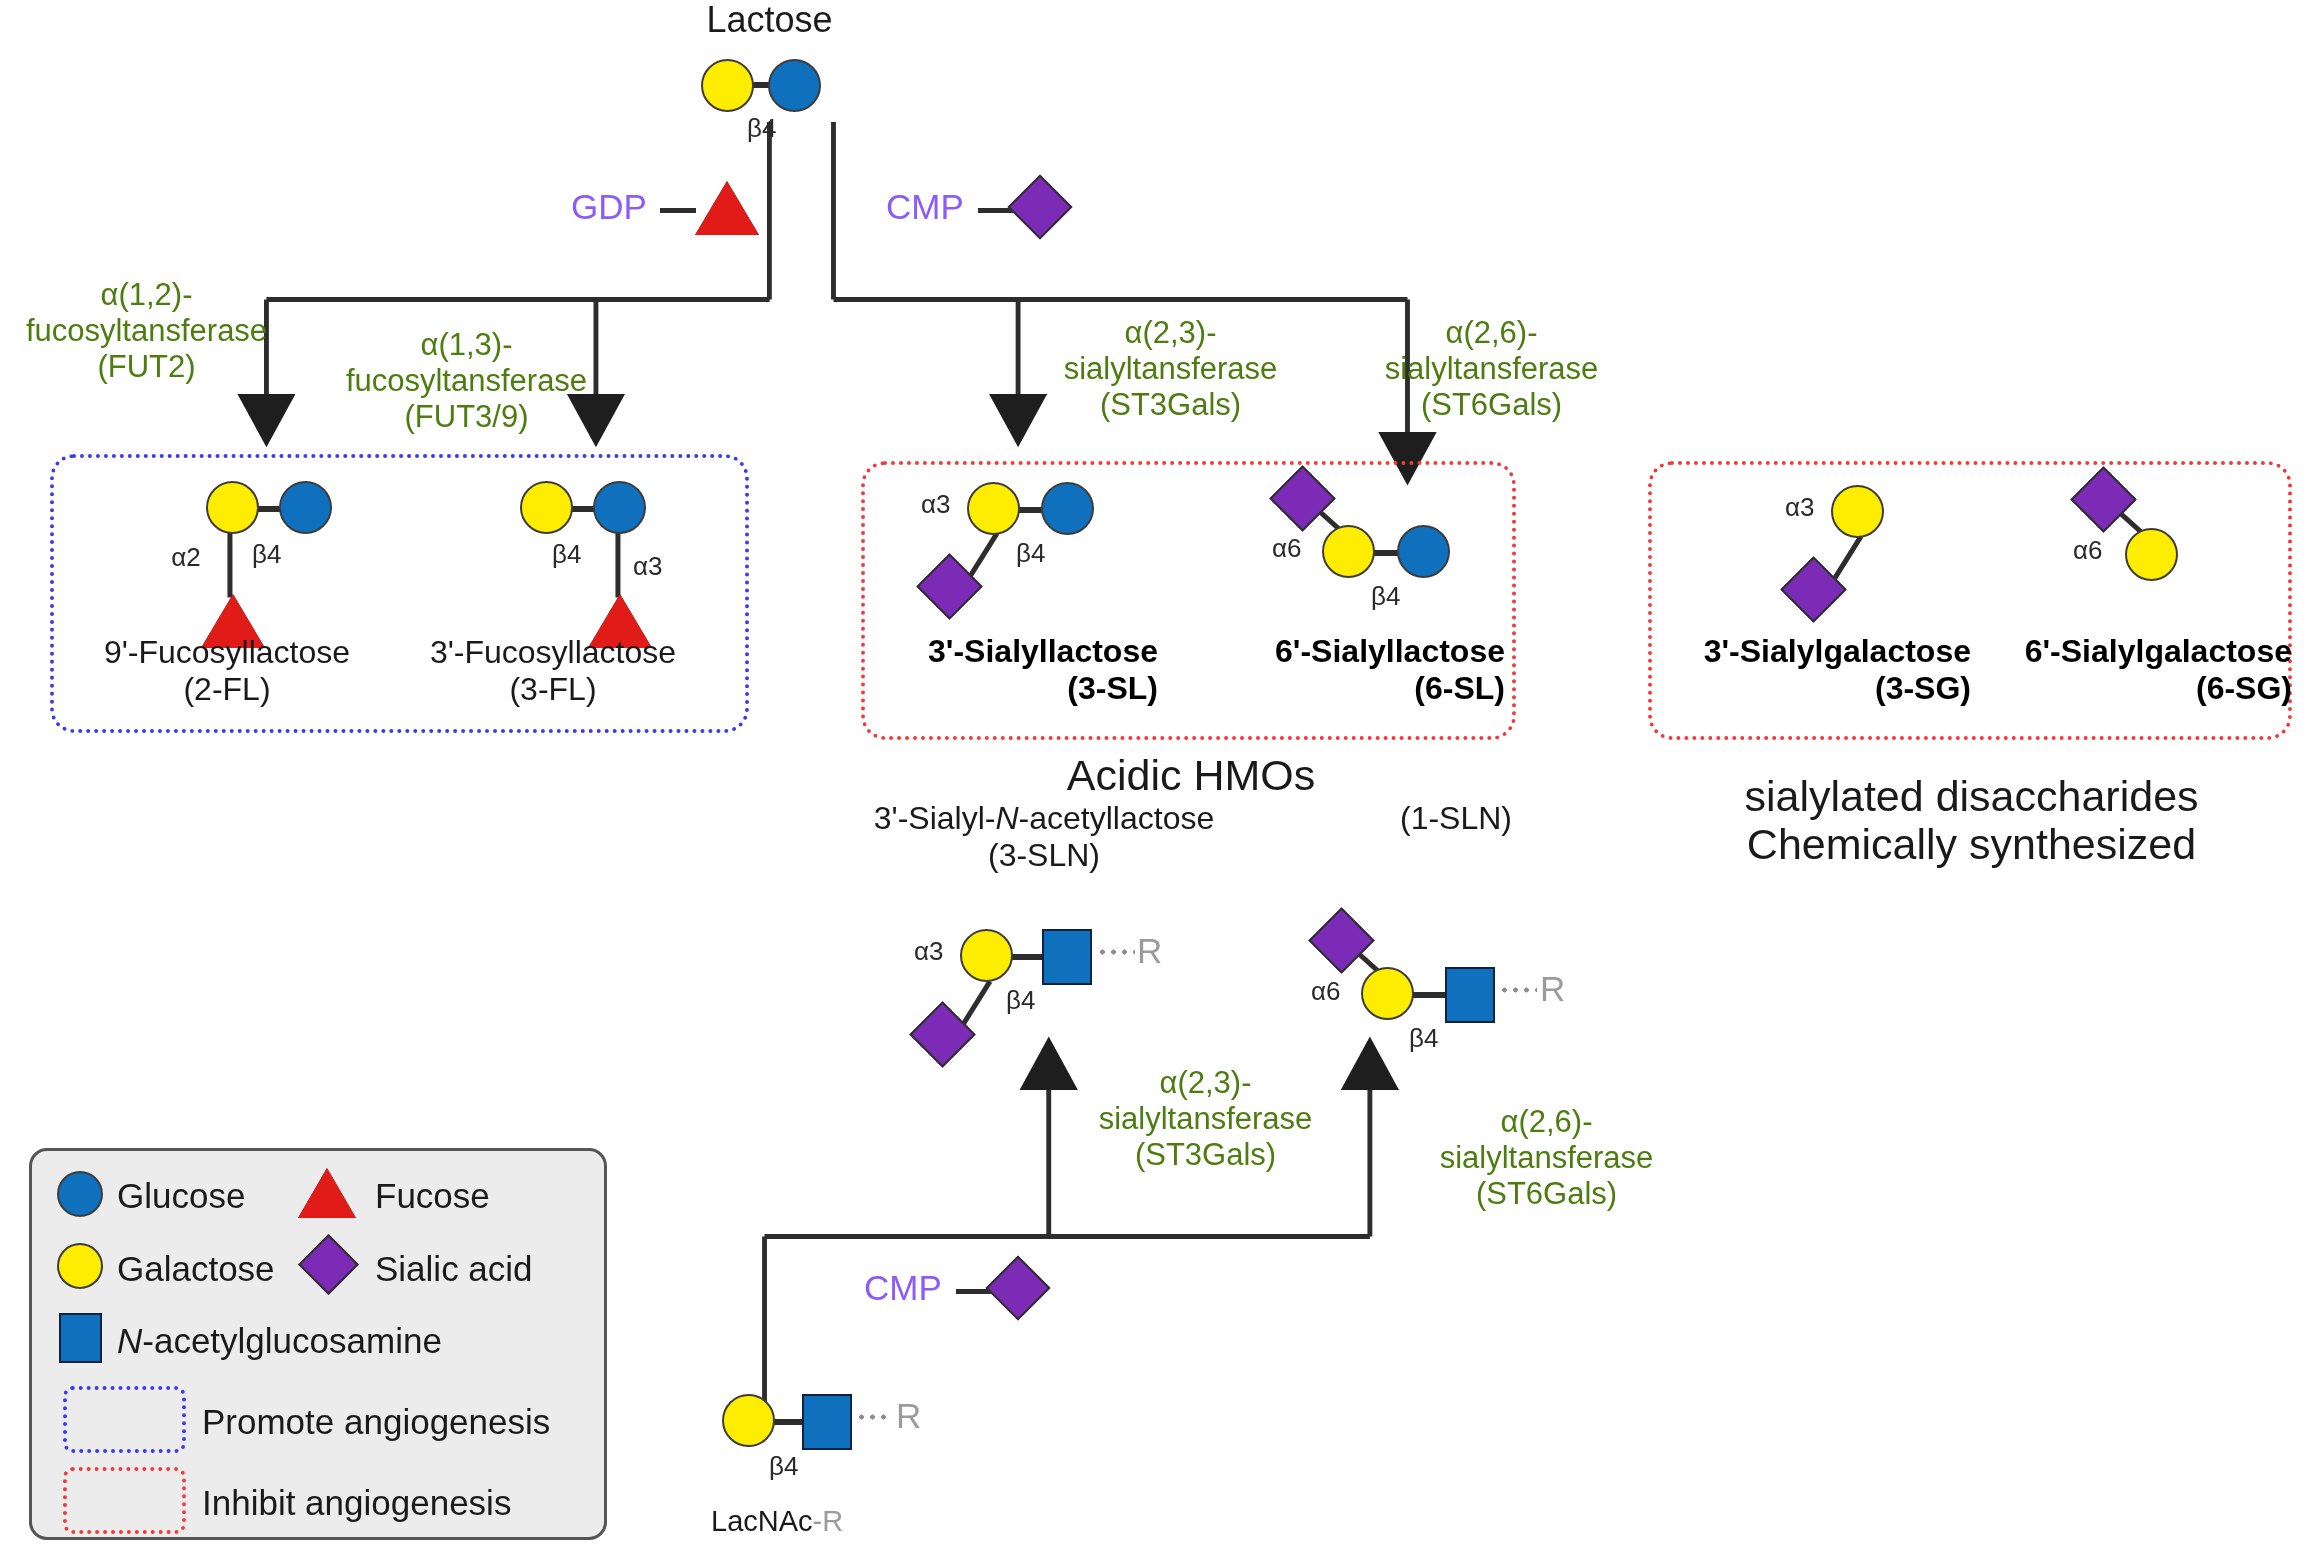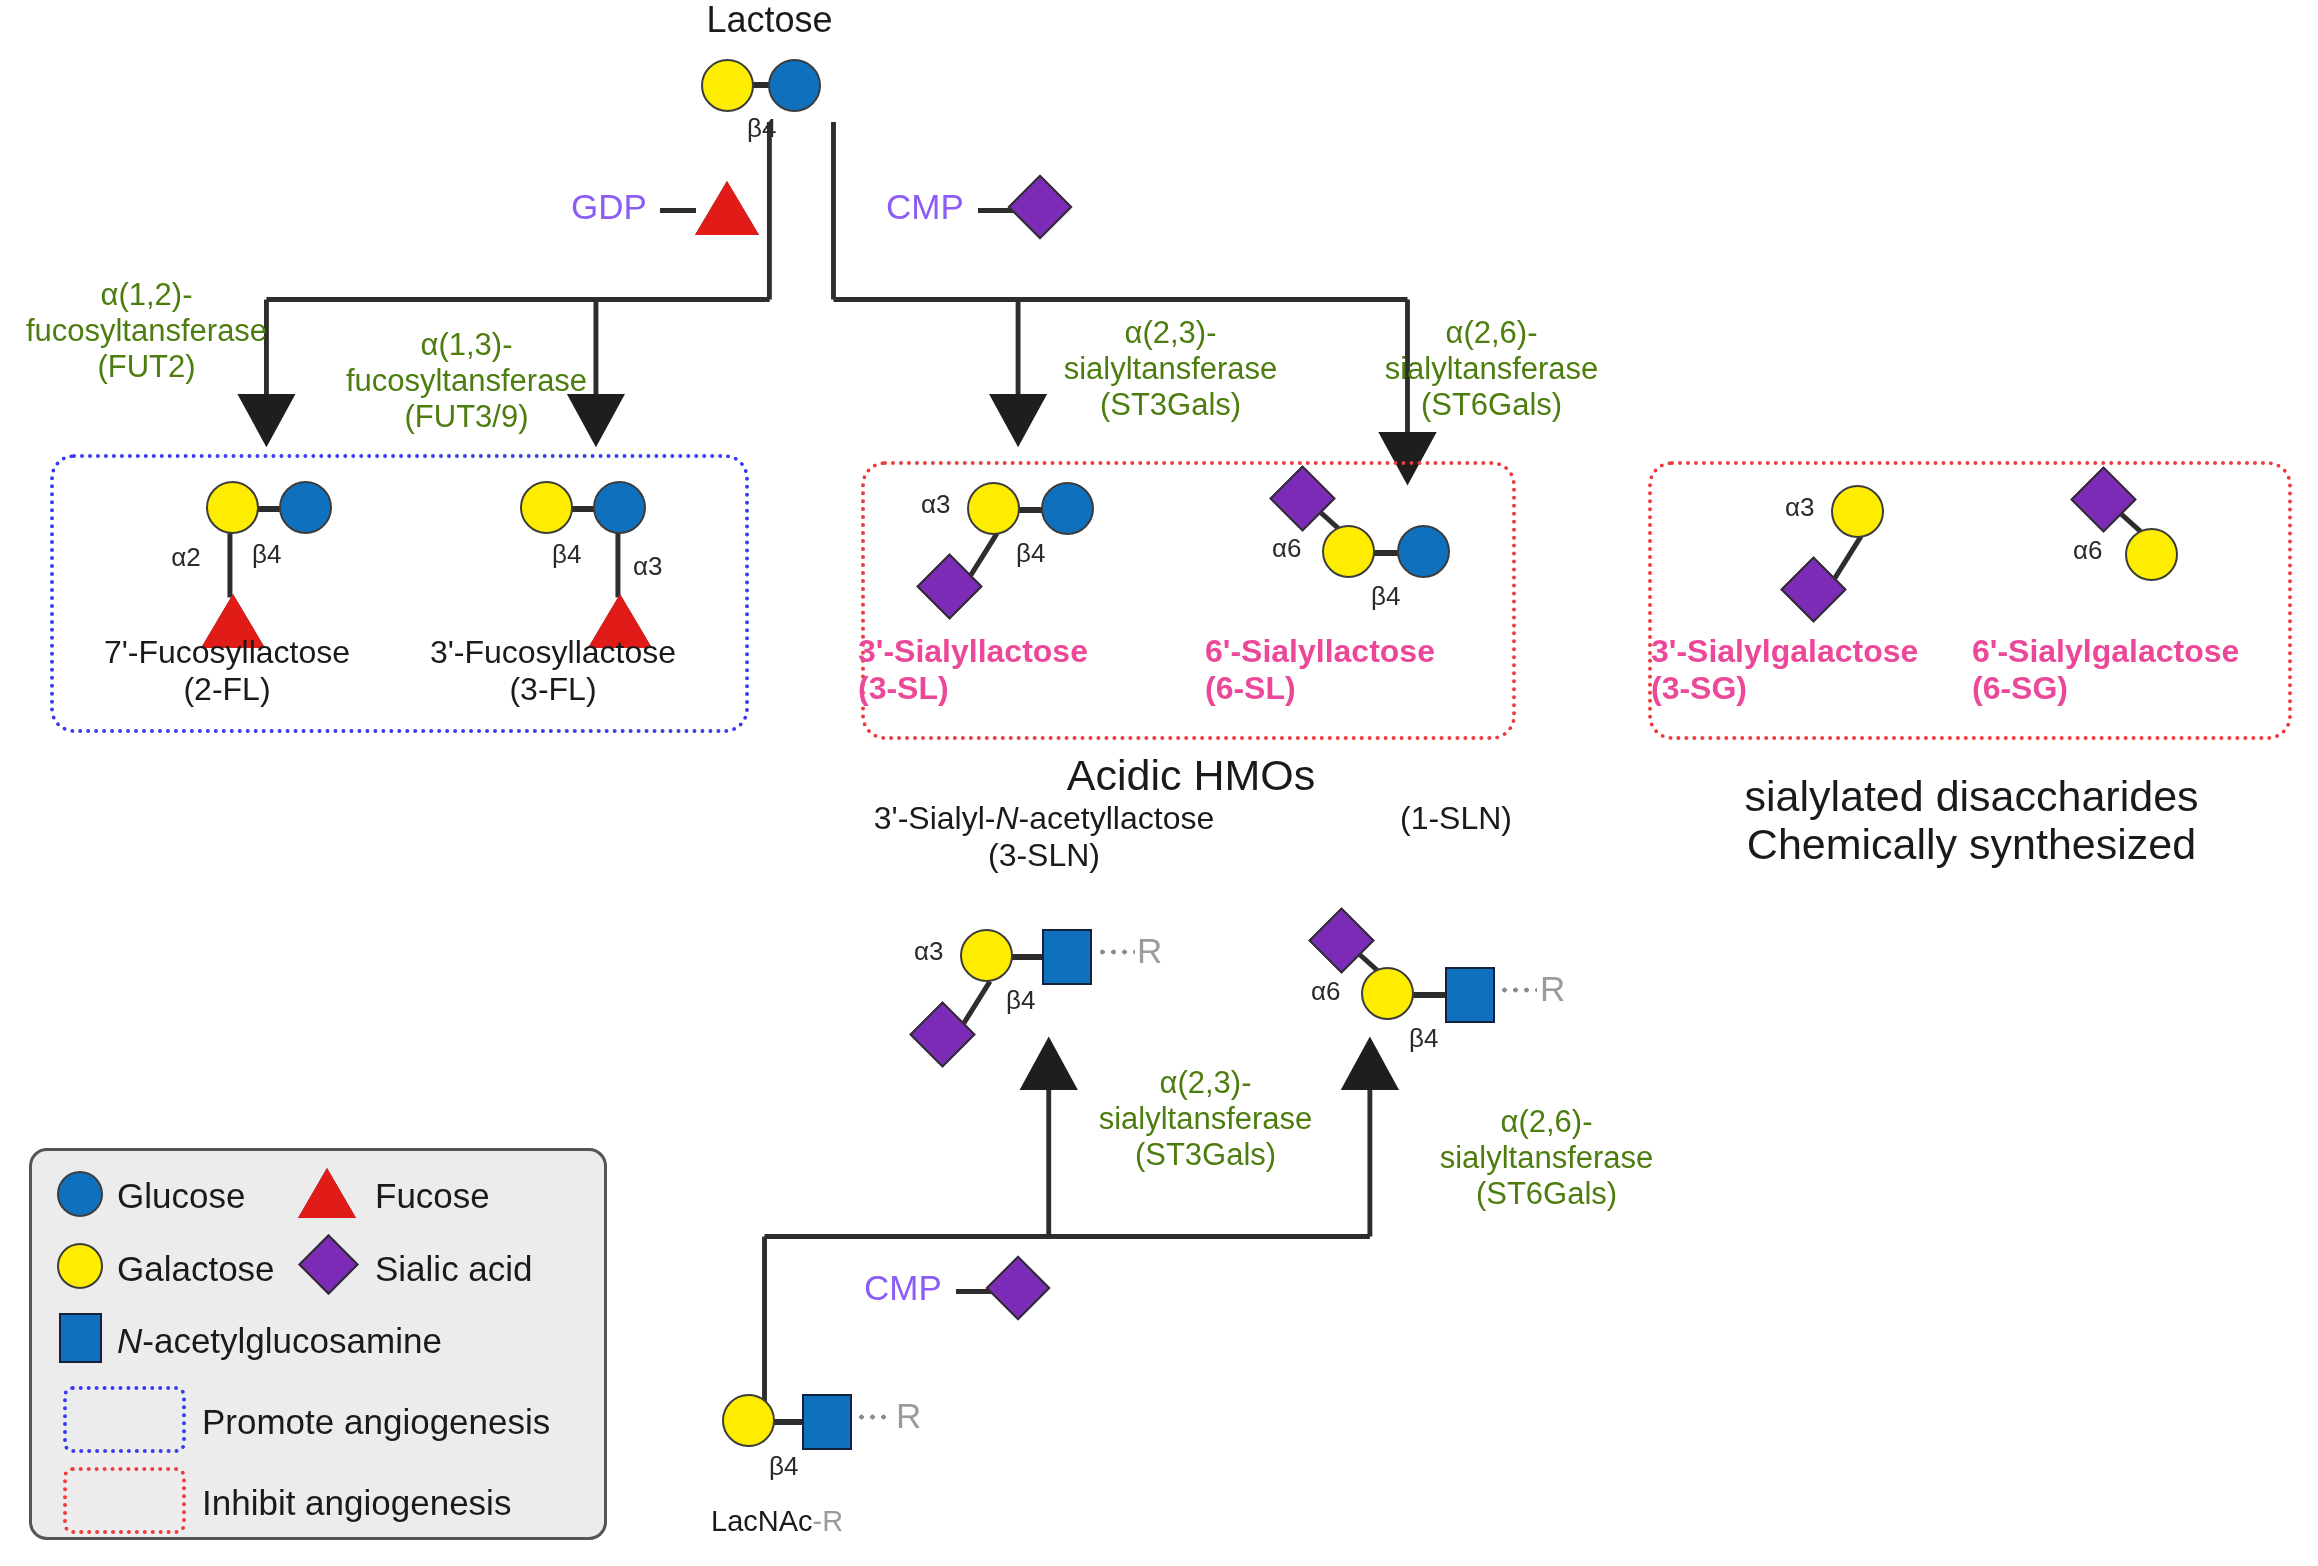--- a/index.html
+++ b/index.html
@@ -5,21 +5,21 @@
   html,body{margin:0;padding:0;background:#ffffff;}
   body{width:2319px;height:1566px;position:relative;overflow:hidden;
        font-family:"Liberation Sans",sans-serif;color:#1a1a1a;}
   .abs{position:absolute;}
   .ctr{text-align:center;}
   
   .t-title{font-size:36px;color:#1a1a1a;white-space:nowrap;}
   .t-big{font-size:43px;color:#1a1a1a;white-space:nowrap;line-height:1.12;}
   .t-enz{font-size:31px;color:#4d7c0f;line-height:1.16;white-space:nowrap;text-align:center;}
   .t-name{font-size:32px;color:#1a1a1a;line-height:1.16;white-space:nowrap;text-align:center;}
-  .t-namered{font-size:32px;color:#ec4899;font-weight:bold;line-height:1.16;white-space:nowrap;text-align:left;}
+  .t-namered{font-size:32px;color:#000000;font-weight:bold;line-height:1.16;white-space:nowrap;text-align:right;}
   .t-small{font-size:29px;color:#1a1a1a;white-space:nowrap;}
   .t-link{font-size:26px;color:#2a2a2a;white-space:nowrap;}
   .t-legend{font-size:35px;color:#1a1a1a;white-space:nowrap;}
   .t-donor{font-size:35px;color:#8b5cf6;white-space:nowrap;}
   .t-R{font-size:35px;color:#9b9b9b;}
   .ital{font-style:italic;}
   
   .shape{position:absolute;box-sizing:border-box;}
   .circ{border-radius:50%;border:2.1px solid #3c3c3c;}
   .gal{background:#ffed00;}
@@ -118,21 +118,21 @@
 <div class="abs" style="left:174px;top:474px;width:209px;height:174px;">
   <div class="bond" style="left:68px;top:32px;width:56px;height:5.6px;"></div>
   <div class="bond" style="left:56px;top:54px;width:67px;height:4.9px;transform:rotate(90deg);"></div>
   <div class="shape circ gal" style="left:32px;top:7px;width:53px;height:53px;"></div>
   <div class="shape circ glc" style="left:105px;top:7px;width:53px;height:53px;"></div>
   <div class="tri abs" style="left:26.5px;top:120px;"></div>
   <div class="abs t-link" style="left:-2.8px;top:68px;">α2</div>
   <div class="abs t-link" style="left:78px;top:65px;">β4</div>
 </div>
 <div class="abs t-name" style="left:77px;top:634px;width:300px;">
-  <div>7'-Fucosyllactose</div>
+  <div>9'-Fucosyllactose</div>
   <div>(2-FL)</div>
 </div>
 
 <div class="abs" style="left:488px;top:474px;width:209px;height:174px;">
   <div class="bond" style="left:68px;top:32px;width:56px;height:5.6px;"></div>
   <div class="bond" style="left:130px;top:54px;width:67px;height:4.9px;transform:rotate(90deg);"></div>
   <div class="shape circ gal" style="left:32px;top:7px;width:53px;height:53px;"></div>
   <div class="shape circ glc" style="left:105px;top:7px;width:53px;height:53px;"></div>
   <div class="tri abs" style="left:100px;top:120px;"></div>
   <div class="abs t-link" style="left:64px;top:65px;">β4</div>

